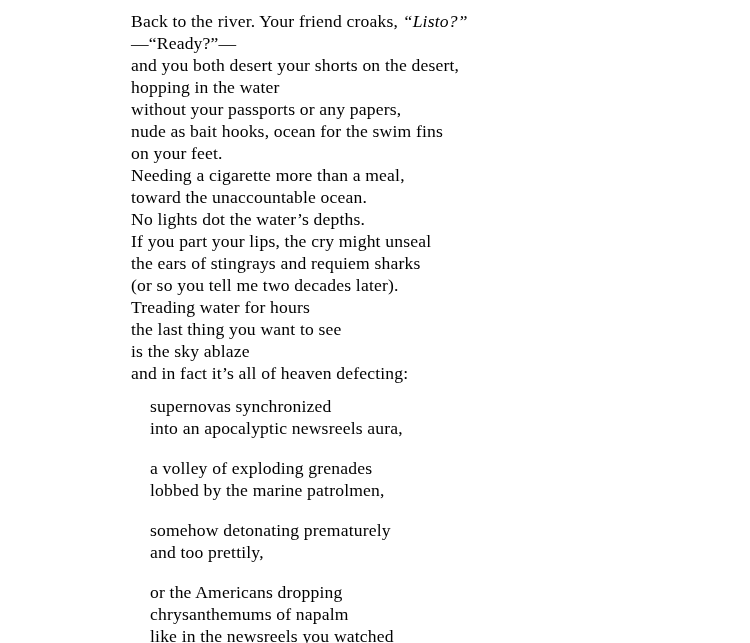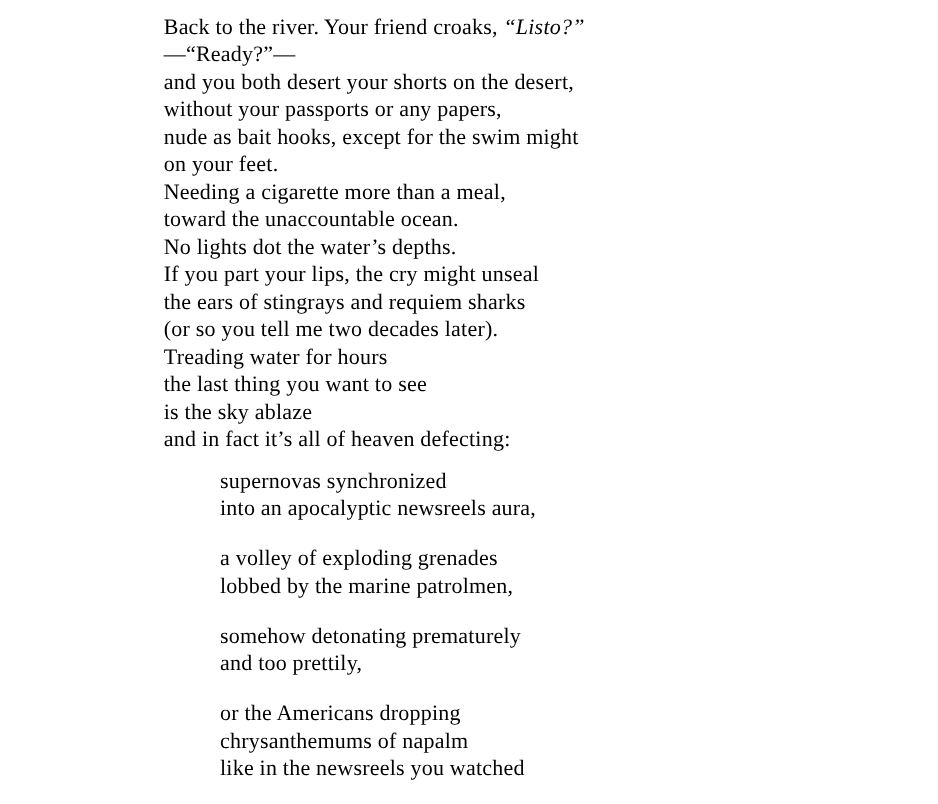--- a/index.html
+++ b/index.html
@@ -35,43 +35,44 @@
     padding: 0;
   }
   .line {
     display: block;
     font-size: 17.6px;
     line-height: 22px;
     white-space: pre-wrap;
     letter-spacing: 0.01em;
   }
   .indented {
-    margin-left: 45px;
+    margin-left: 19px;
   }
   .stanza-gap-full {
     height: 11px;
   }
   .stanza-gap-block {
     height: 18px;
   }
   .italic {
     font-style: italic;
   }
 </style>
 </head>
 <body>
 
 <div id="poem-page">
   <div class="poem-body" id="poem-body">
       <div class="stanza">
         <div class="line"><span>Back to the river. Your friend croaks, </span><span class="italic">“Listo?”</span></div>
         <div class="line"><span>—“Ready?”—</span></div>
         <div class="line"><span>and you both desert your shorts on the desert,</span></div>
+        <div class="line"><span>hopping in the water</span></div>
         <div class="line"><span>without your passports or any papers,</span></div>
-        <div class="line"><span>nude as bait hooks, except for the swim might</span></div>
+        <div class="line"><span>nude as bait hooks, ocean for the swim fins</span></div>
         <div class="line"><span>on your feet.</span></div>
         <div class="line"><span>Needing a cigarette more than a meal,</span></div>
         <div class="line"><span>toward the unaccountable ocean.</span></div>
         <div class="line"><span>No lights dot the water’s depths.</span></div>
         <div class="line"><span>If you part your lips, the cry might unseal</span></div>
         <div class="line"><span>the ears of stingrays and requiem sharks</span></div>
         <div class="line"><span>(or so you tell me two decades later).</span></div>
         <div class="line"><span>Treading water for hours</span></div>
         <div class="line"><span>the last thing you want to see</span></div>
         <div class="line"><span>is the sky ablaze</span></div>

